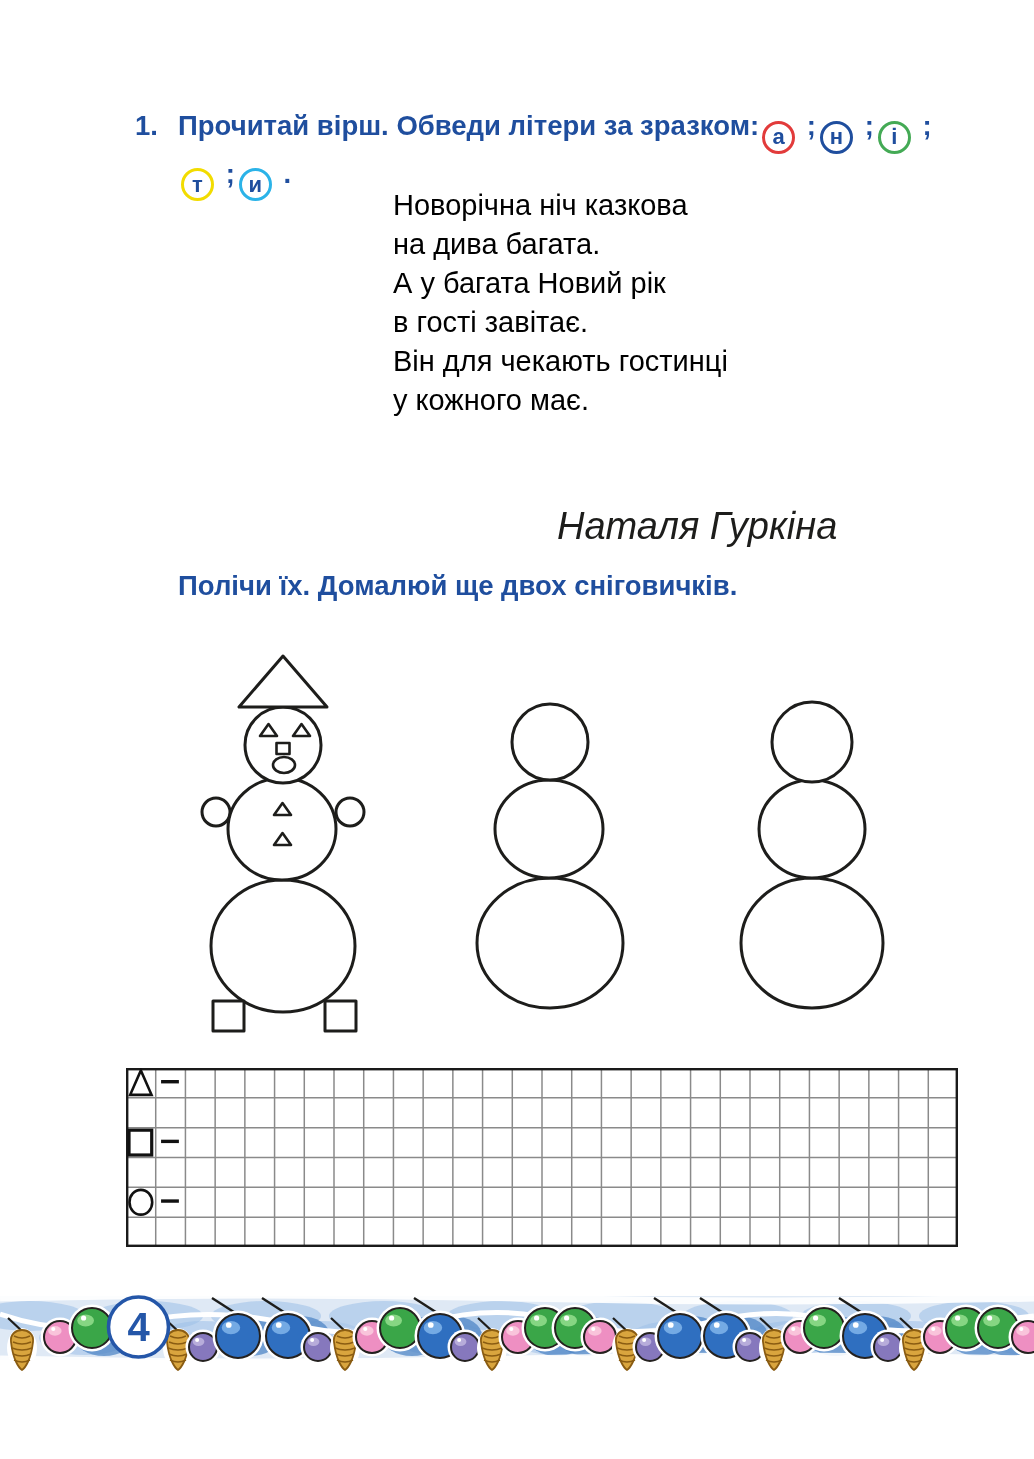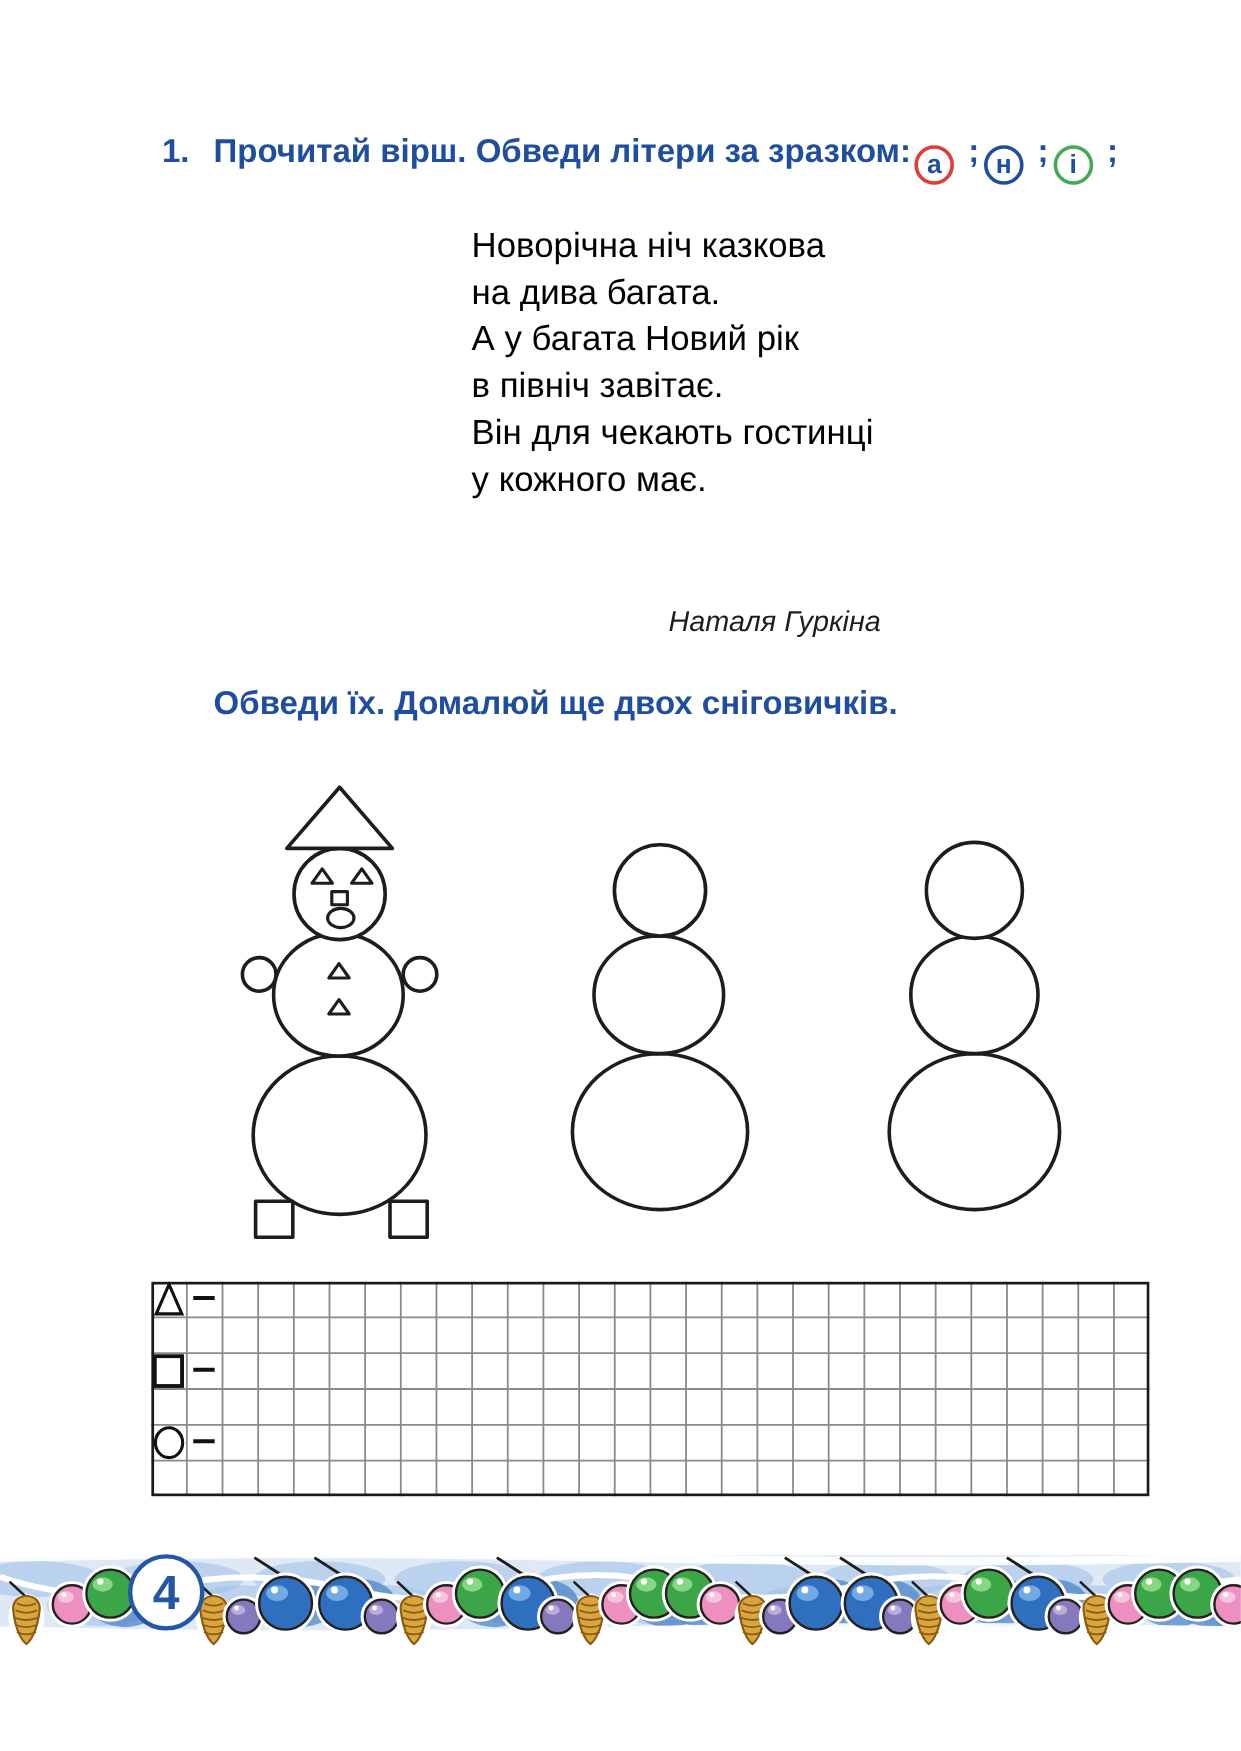--- a/index.html
+++ b/index.html
@@ -11,45 +11,48 @@
   .task-number{display:inline-block;width:43px;}
   .h-line2{margin-left:43px;}
   .letter-circle{
     display:inline-flex;align-items:center;justify-content:center;
     width:33px;height:33px;box-sizing:border-box;border:3px solid #000;
     border-radius:50%;background:#fff;color:#1f4e9e;font-size:22px;font-weight:bold;
     vertical-align:-9px;margin:0 3px;
   }
   .sep{margin:0 1px;}
   .poem{position:absolute;left:393px;top:186px;font-size:29px;line-height:39px;color:#000000;}
-  .author{position:absolute;left:557px;top:505px;font-size:24px;font-style:italic;color:#1d1d1b;white-space:nowrap;}
+  .author{position:absolute;left:557px;top:505px;font-size:38px;font-style:italic;color:#1d1d1b;white-space:nowrap;}
   .fig-svg{position:absolute;}
 </style>
 </head>
 <body>
 
 <div class="heading" style="left:135px;top:106px;">
   <div class="h-line">
     <span class="task-number">1.</span><span>Прочитай вірш. Обведи літери за зразком:</span><span id="letters-line1"><span class="letter-circle" style="border-color: rgb(226, 59, 59);">а</span><span class="sep"> ;</span><span class="letter-circle" style="border-color: rgb(31, 78, 158);">н</span><span class="sep"> ;</span><span class="letter-circle" style="border-color: rgb(68, 170, 85);">і</span><span class="sep"> ;</span></span>
   </div>
+  <div class="h-line2">
+    <span id="letters-line2"><span class="letter-circle" style="border-color: rgb(242, 220, 0);">т</span><span class="sep"> ;</span><span class="letter-circle" style="border-color: rgb(43, 179, 232);">и</span><span class="sep"> .</span></span>
+  </div>
 </div>
 
 <div class="poem" id="poem">
     <div>Новорічна ніч казкова</div>
     <div>на дива багата.</div>
     <div>А у багата Новий рік</div>
-    <div>в північ завітає.</div>
+    <div>в гості завітає.</div>
     <div>Він для чекають гостинці</div>
     <div>у кожного має.</div>
   </div>
 <div class="author">Наталя Гуркіна</div>
 
 <div class="heading" style="left:135px;top:566px;">
   <div class="h-line2">
-    <span>Обведи їх. Домалюй ще двох сніговичків.</span>
+    <span>Полічи їх. Домалюй ще двох сніговичків.</span>
   </div>
 </div>
 
 <svg class="fig-svg" style="left:150px;top:650px;" width="800" height="390" viewBox="0 0 800 390">
   <g stroke="#1d1d1b" stroke-width="3" fill="#ffffff" stroke-linejoin="round">
     <ellipse cx="133" cy="296" rx="72" ry="66"></ellipse>
     <circle cx="66" cy="162" r="14"></circle>
     <circle cx="200" cy="162" r="14"></circle>
     <ellipse cx="132" cy="179" rx="54" ry="51"></ellipse>
     <circle cx="133" cy="95" r="38"></circle>

